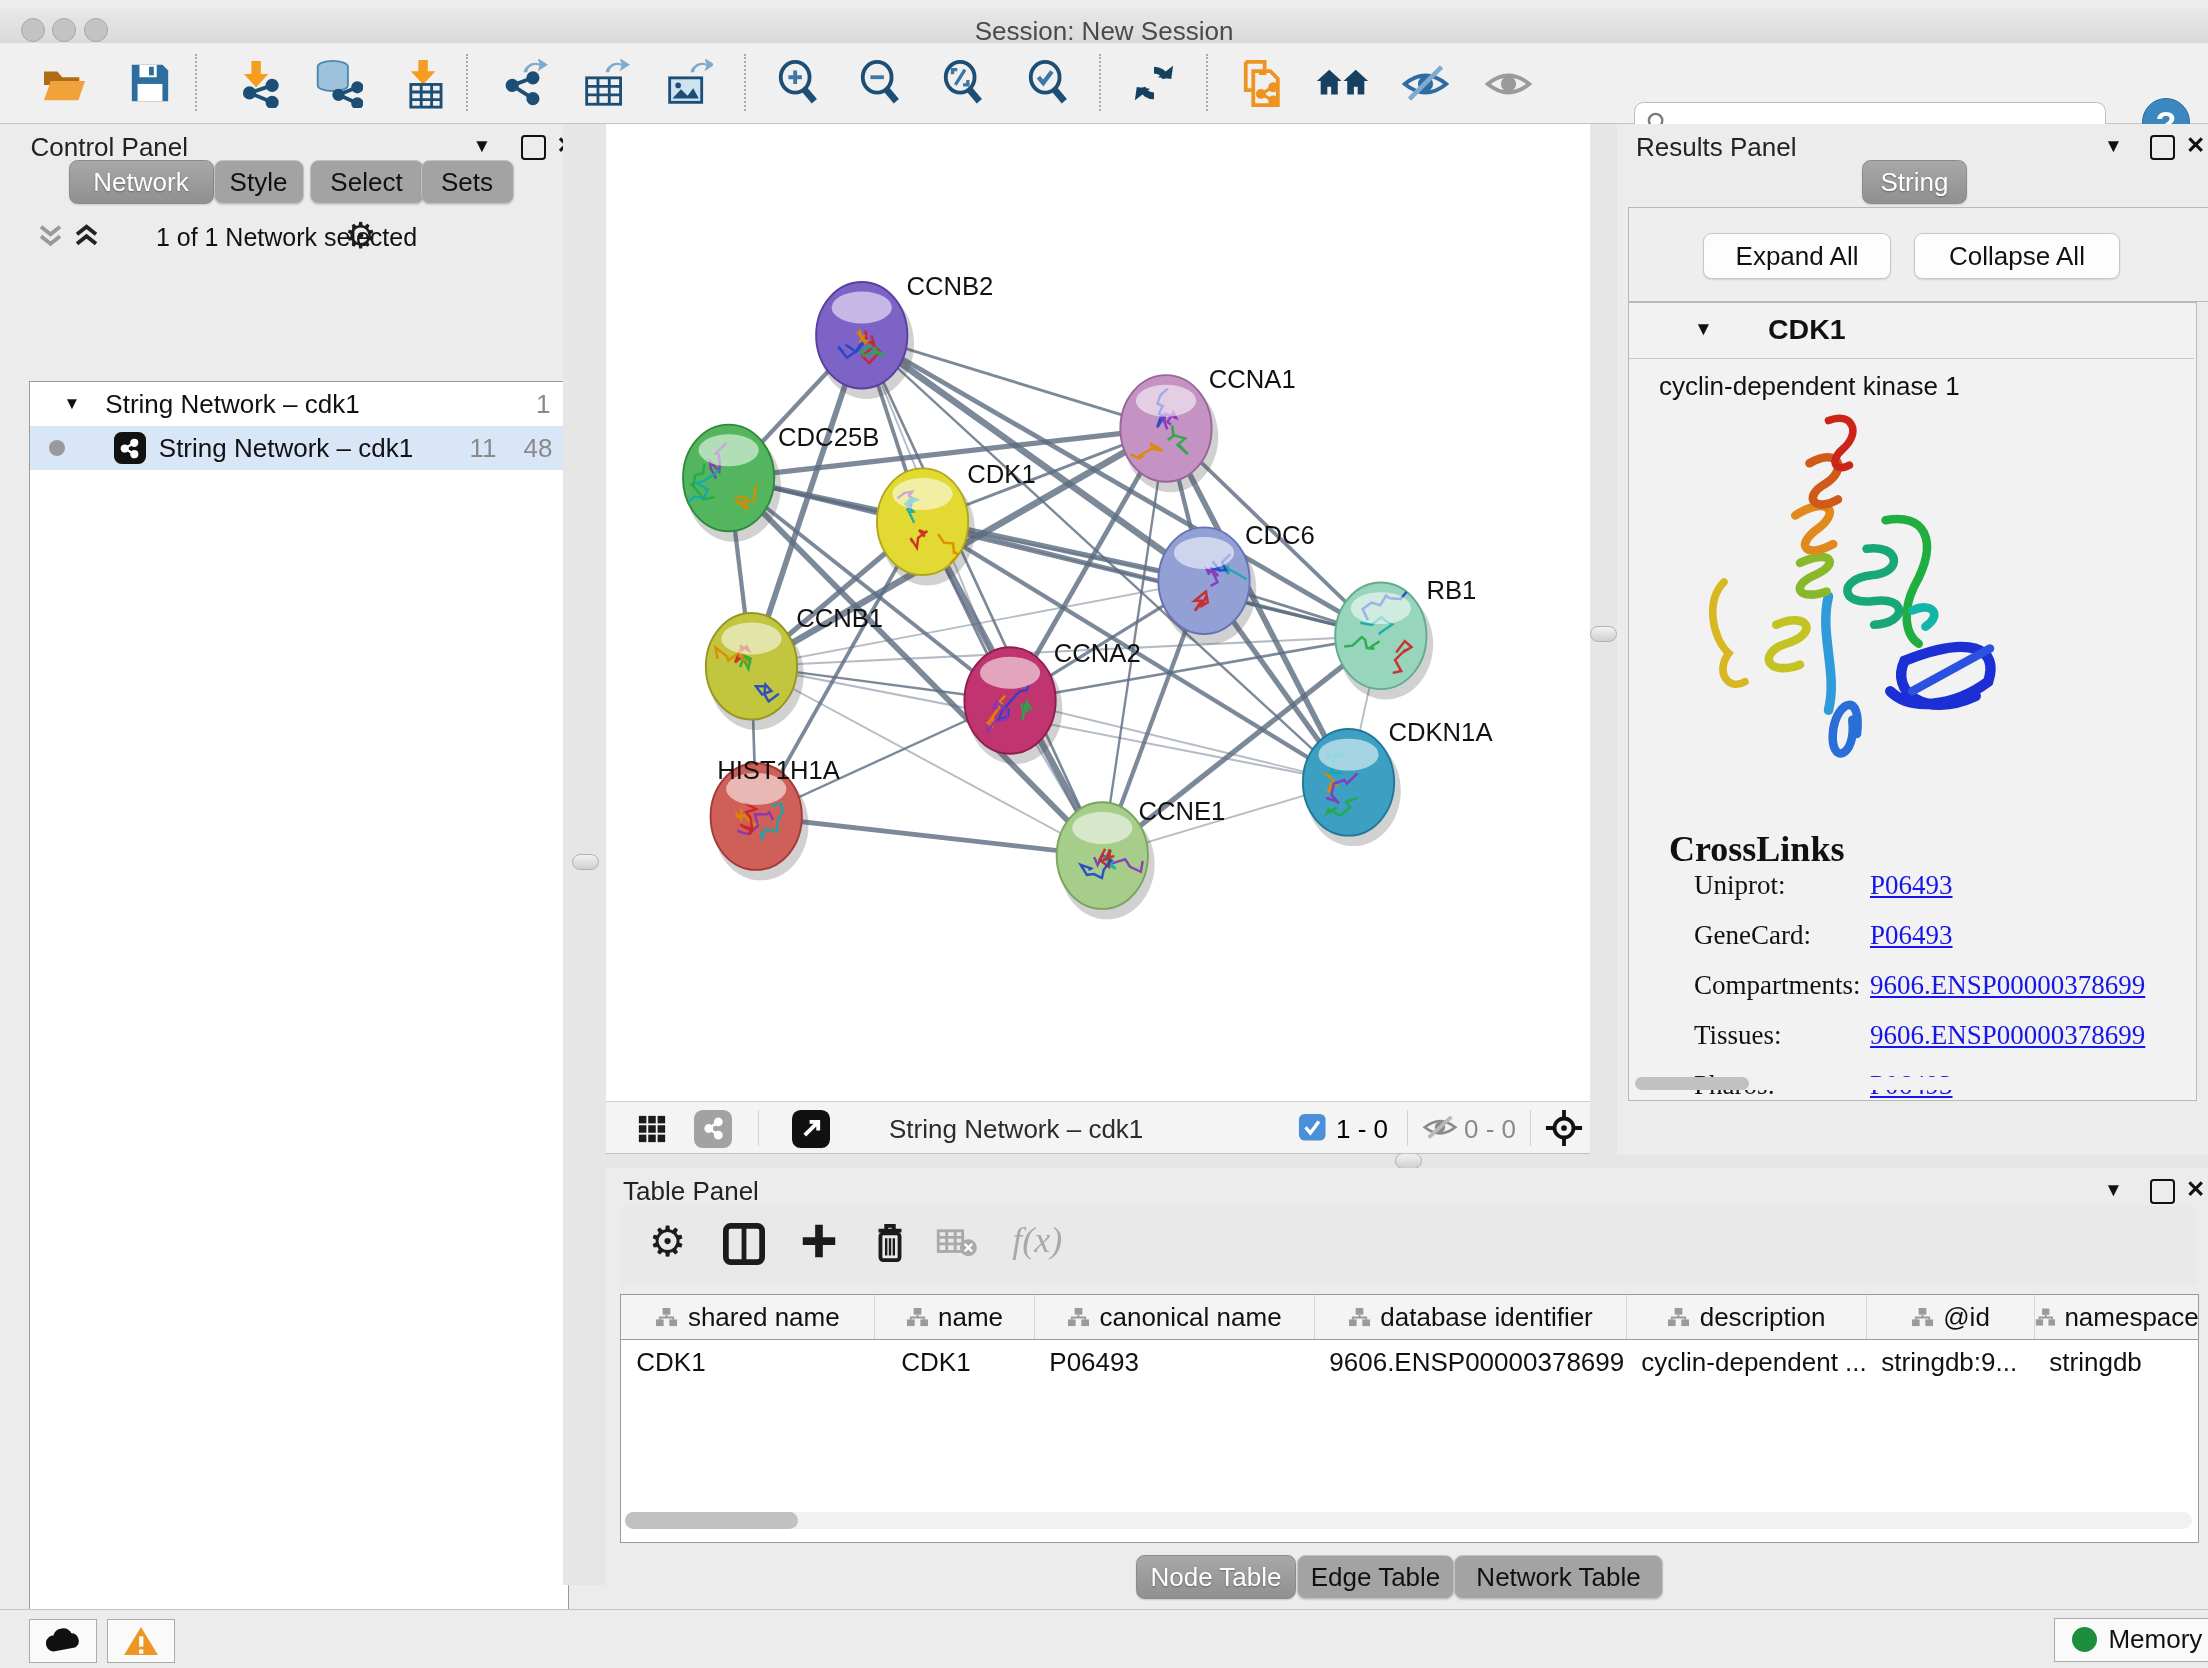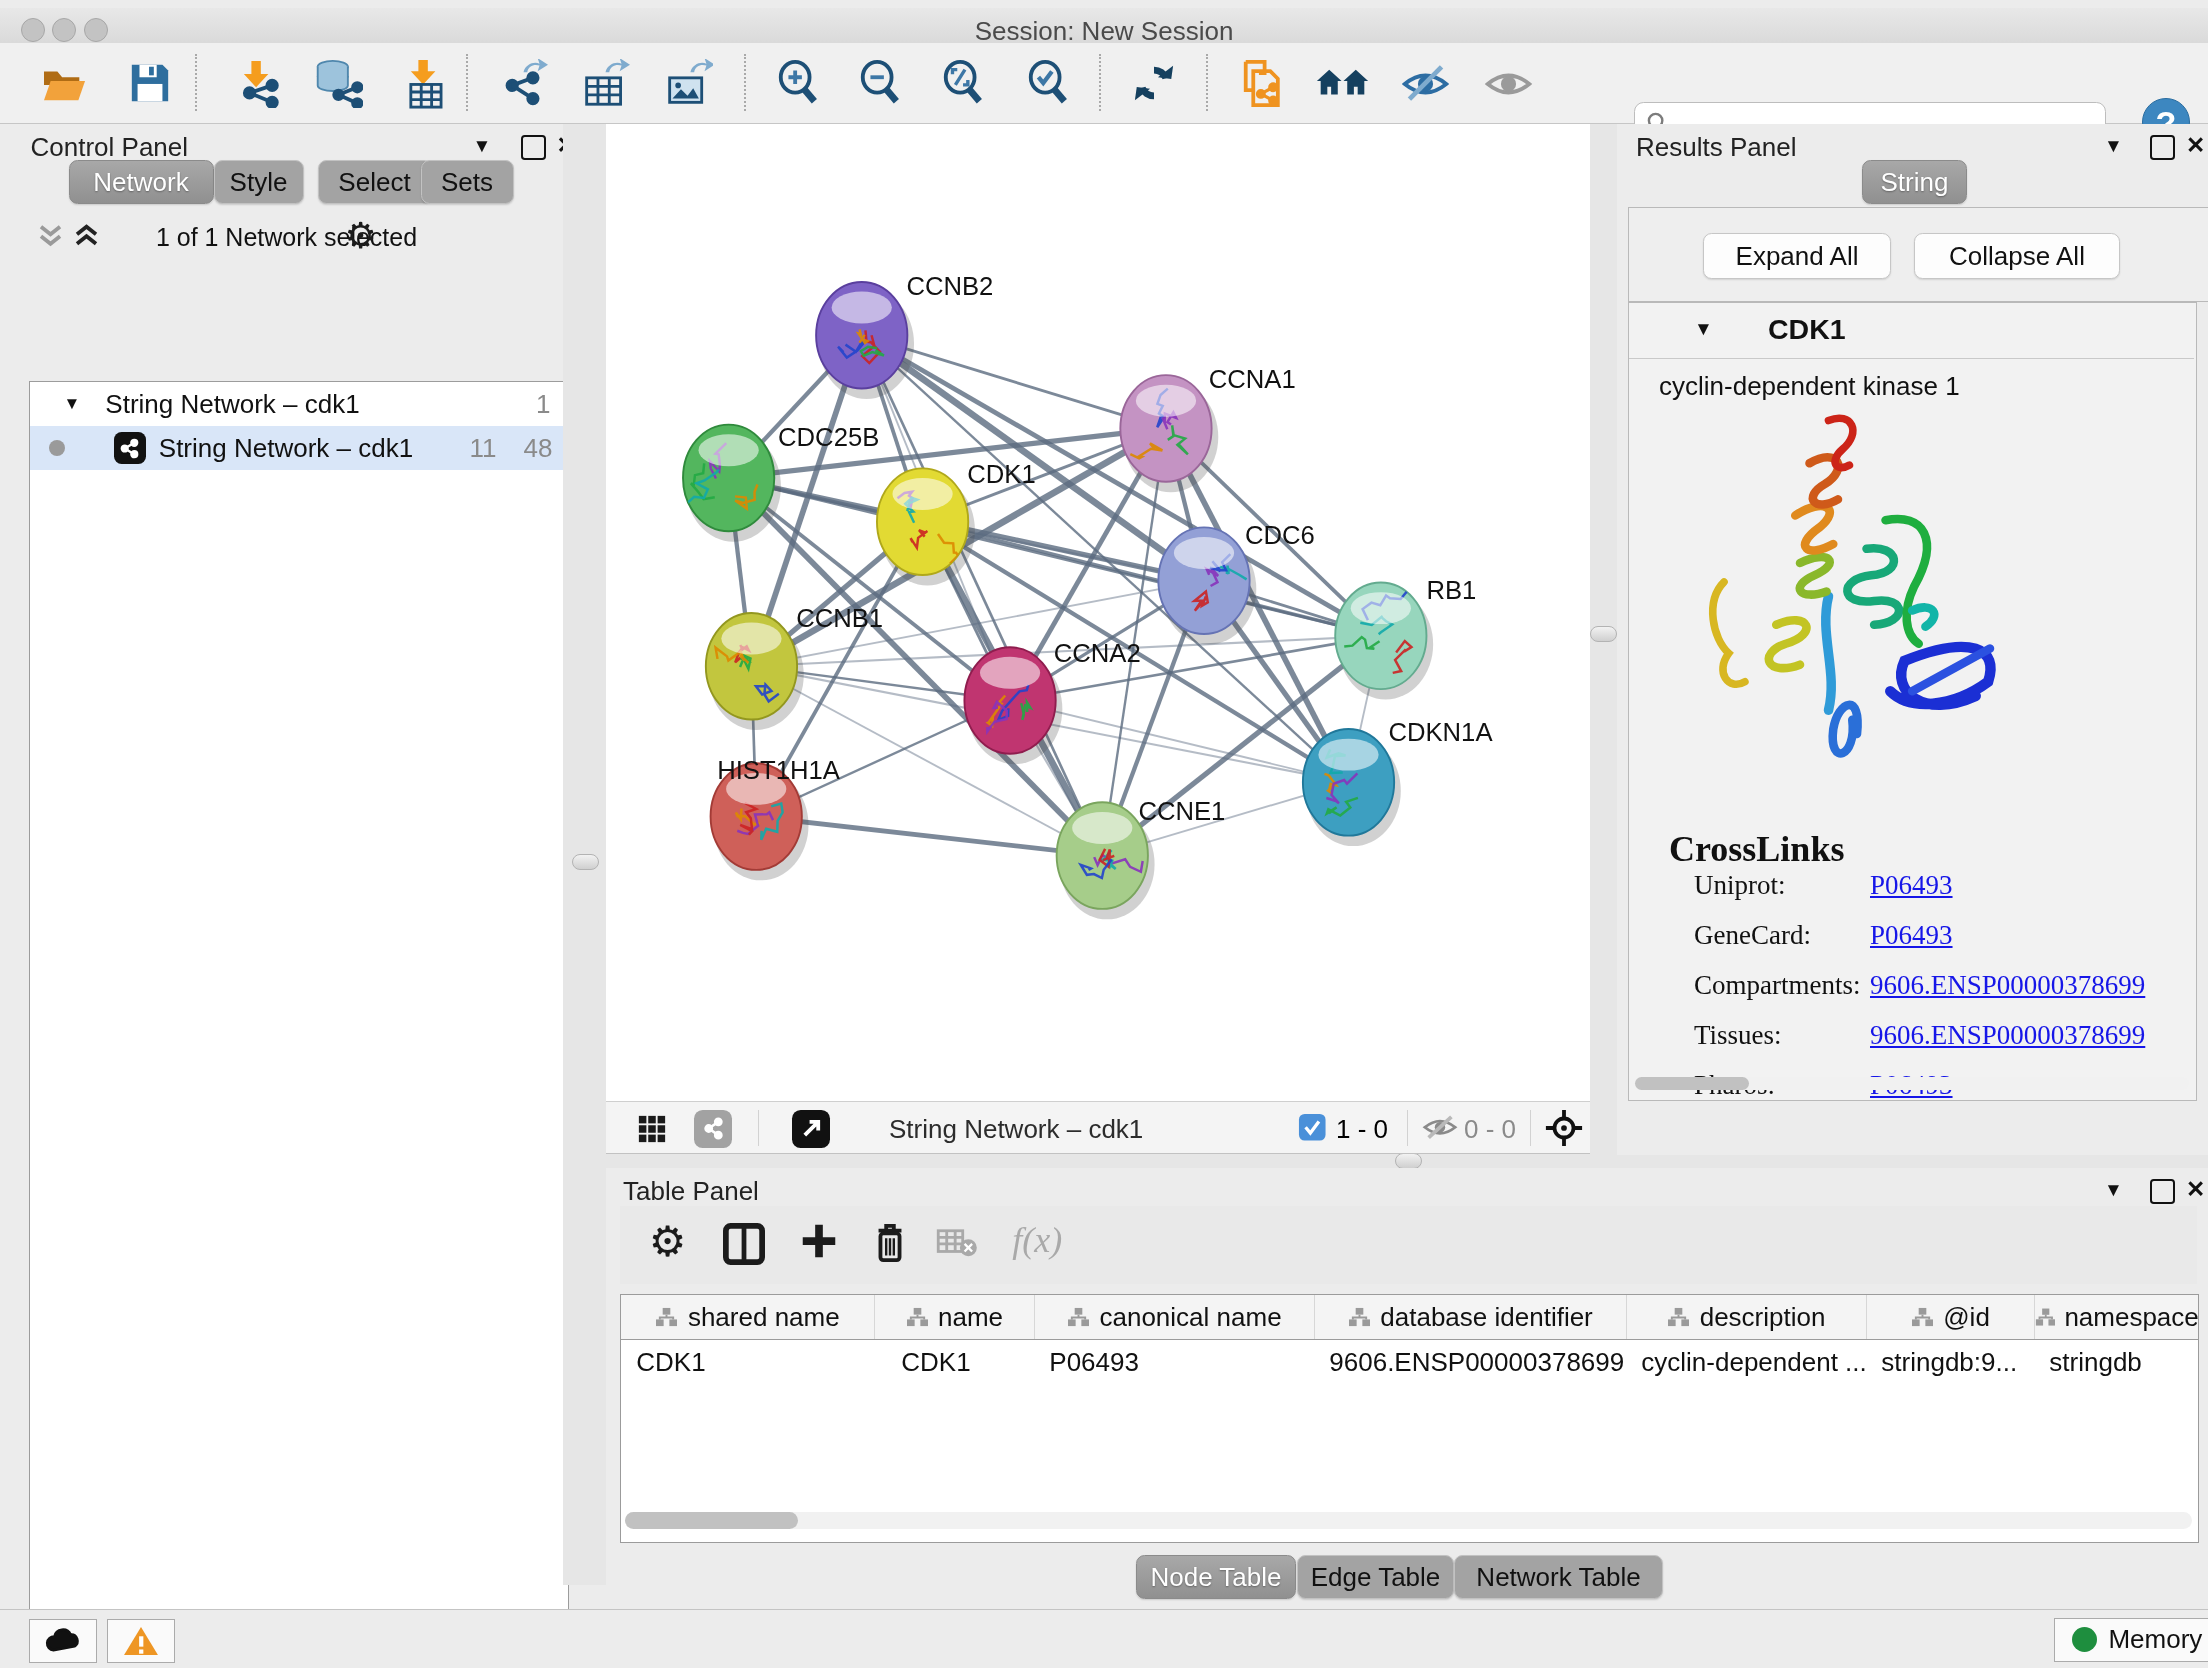--- a/index.html
+++ b/index.html
@@ -241,21 +241,21 @@
 </div>
 
 <div class="abs cpanel">
   <div class="abs panelhead" style="left:21px;top:7.6px">Control Panel</div>
   <div class="abs phicon" style="left:463px;top:11.4px;font-size:19px">▼</div>
   <div class="abs" style="left:511px;top:11.4px;width:21px;height:21px;border:2.9px solid #111;border-radius:3.8px"></div>
   <div class="abs phicon" style="left:547px;top:7.6px;font-weight:bold">✕</div>
 
   <div class="abs tab sel" style="left:59px;top:36px;width:143px">Network</div>
   <div class="abs tab" style="left:204px;top:36px;width:88px">Style</div>
-  <div class="abs tab" style="left:308px;top:36px;width:112px">Select</div>
+  <div class="abs tab" style="left:300px;top:36px;width:112px">Select</div>
   <div class="abs tab" style="left:411px;top:36px;width:91px">Sets</div>
 
   <div class="abs" style="left:27px;top:97px">
     <svg width="27" height="28.5" viewBox="0 0 28 30">
         <g fill="none" stroke="#9a9a9a" stroke-width="4">
           <path d="M4 6 l10 8 10-8 M4 16 l10 8 10-8"></path>
         </g>
       </svg>
   </div>
   <div class="abs" style="left:63px;top:97px">

